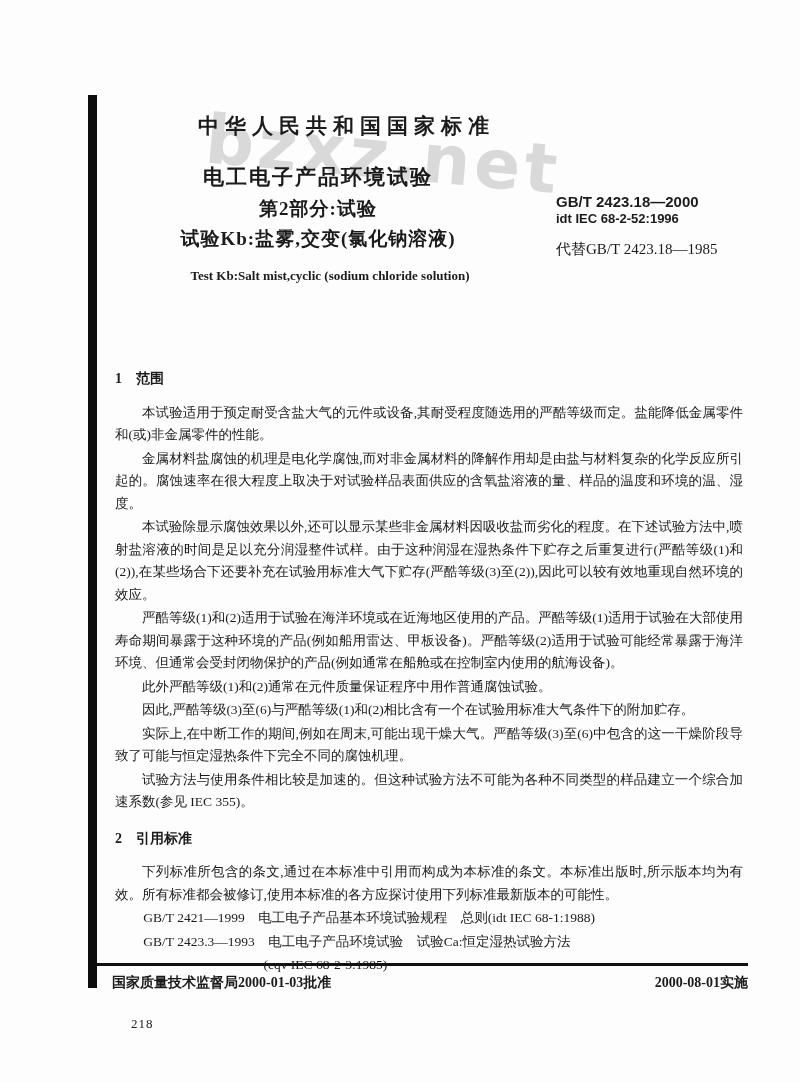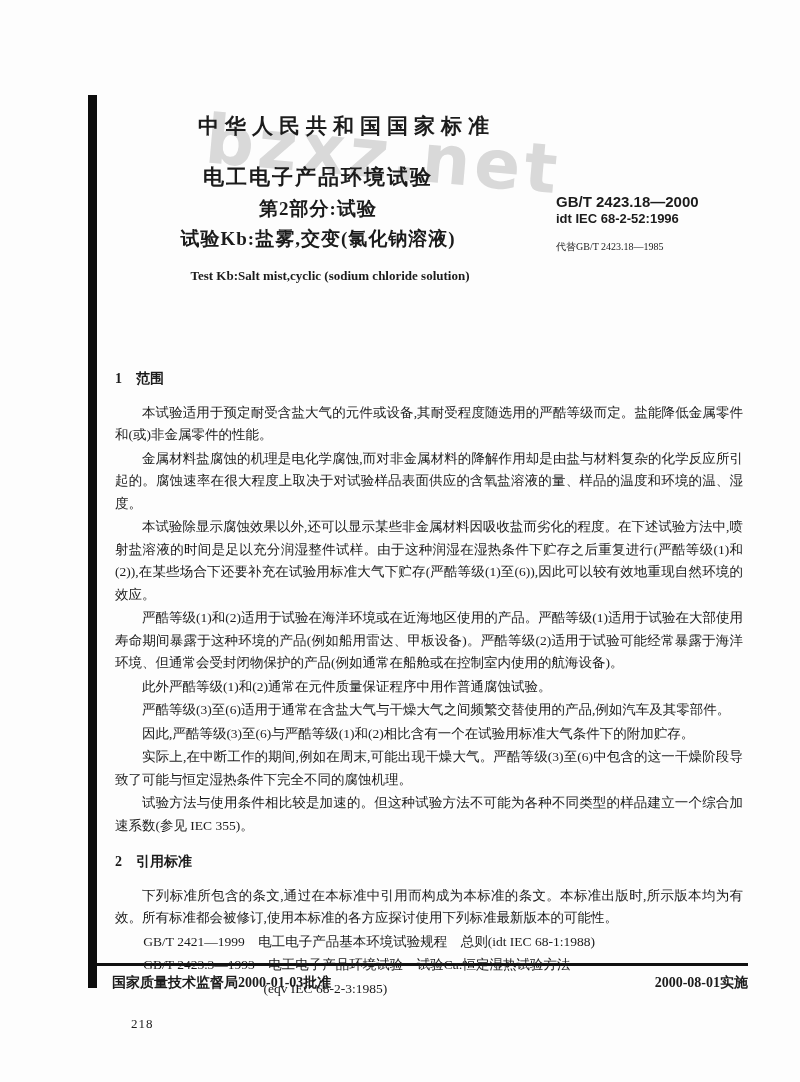--- a/index.html
+++ b/index.html
@@ -59,21 +59,21 @@
   .title-cn-3 { font-size: 19px; font-weight: 700; letter-spacing: 1px; line-height: 30px; }
 
   .std-code-block {
     position: absolute;
     left: 556px; top: 193px;
     width: 210px;
     z-index: 1;
   }
   .std-code { font-size: 15px; font-weight: 700; font-family: "Liberation Sans","DejaVu Sans",sans-serif; }
   .std-idt  { font-size: 13px; font-weight: 700; font-family: "Liberation Sans","DejaVu Sans",sans-serif; margin-top: 1px; }
-  .std-replaces { font-size: 10px; margin-top: 14px; }
+  .std-replaces { font-size: 15px; margin-top: 14px; }
 
   .title-en {
     position: absolute;
     left: 100px; top: 263px;
     width: 460px;
     text-align: center;
     z-index: 1;
     font-family: "Liberation Serif","DejaVu Serif",serif;
   }
   .title-en-1 { font-size: 13.5px; font-weight: 700; line-height: 20px; }
@@ -157,24 +157,23 @@
   </div>
 
   <div class="title-en">
     <div class="title-en-3">Test Kb:Salt mist,cyclic (sodium chloride solution)</div>
   </div>
 
   <div class="body-block">
     <div class="section-heading">1　范围</div>
     <p>本试验适用于预定耐受含盐大气的元件或设备,其耐受程度随选用的严酷等级而定。盐能降低金属零件和(或)非金属零件的性能。</p>
     <p>金属材料盐腐蚀的机理是电化学腐蚀,而对非金属材料的降解作用却是由盐与材料复杂的化学反应所引起的。腐蚀速率在很大程度上取决于对试验样品表面供应的含氧盐溶液的量、样品的温度和环境的温、湿度。</p>
-    <p>本试验除显示腐蚀效果以外,还可以显示某些非金属材料因吸收盐而劣化的程度。在下述试验方法中,喷射盐溶液的时间是足以充分润湿整件试样。由于这种润湿在湿热条件下贮存之后重复进行(严酷等级(1)和(2)),在某些场合下还要补充在试验用标准大气下贮存(严酷等级(1)至(6)),因此可以较有效地重现自然环境的效应。</p>
+    <p>本试验除显示腐蚀效果以外,还可以显示某些非金属材料因吸收盐而劣化的程度。在下述试验方法中,喷射盐溶液的时间是足以充分润湿整件试样。由于这种润湿在湿热条件下贮存之后重复进行(严酷等级(1)和(2)),在某些场合下还要补充在试验用标准大气下贮存(严酷等级(3)至(2)),因此可以较有效地重现自然环境的效应。</p>
     <p>严酷等级(1)和(2)适用于试验在海洋环境或在近海地区使用的产品。严酷等级(1)适用于试验在大部使用寿命期间暴露于这种环境的产品(例如船用雷达、甲板设备)。严酷等级(2)适用于试验可能经常暴露于海洋环境、但通常会受封闭物保护的产品(例如通常在船舱或在控制室内使用的航海设备)。</p>
     <p>此外严酷等级(1)和(2)通常在元件质量保证程序中用作普通腐蚀试验。</p>
-    <p>严酷等级(3)至(6)适用于通常在含盐大气与干燥大气之间频繁交替使用的产品,例如汽车及其零部件。</p>
     <p>因此,严酷等级(3)至(6)与严酷等级(1)和(2)相比含有一个在试验用标准大气条件下的附加贮存。</p>
     <p>实际上,在中断工作的期间,例如在周末,可能出现干燥大气。严酷等级(3)至(6)中包含的这一干燥阶段导致了可能与恒定湿热条件下完全不同的腐蚀机理。</p>
     <p>试验方法与使用条件相比较是加速的。但这种试验方法不可能为各种不同类型的样品建立一个综合加速系数(参见 IEC 355)。</p>
 
     <div class="section-heading second">2　引用标准</div>
     <p>下列标准所包含的条文,通过在本标准中引用而构成为本标准的条文。本标准出版时,所示版本均为有效。所有标准都会被修订,使用本标准的各方应探讨使用下列标准最新版本的可能性。</p>
     <p class="ref">GB/T 2421—1999　电工电子产品基本环境试验规程　总则(idt IEC 68-1:1988)</p>
     <p class="ref">GB/T 2423.3—1993　电工电子产品环境试验　试验Ca:恒定湿热试验方法</p>
     <p class="ref ref-cont">(eqv IEC 68-2-3:1985)</p>
   </div>

